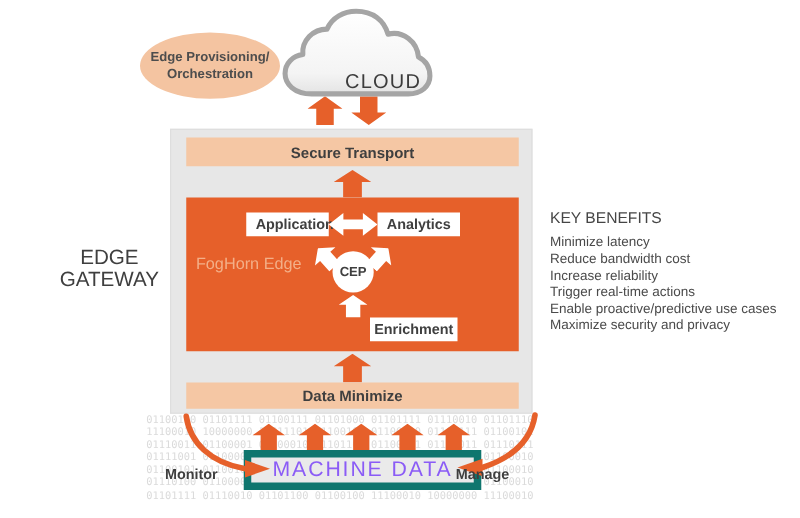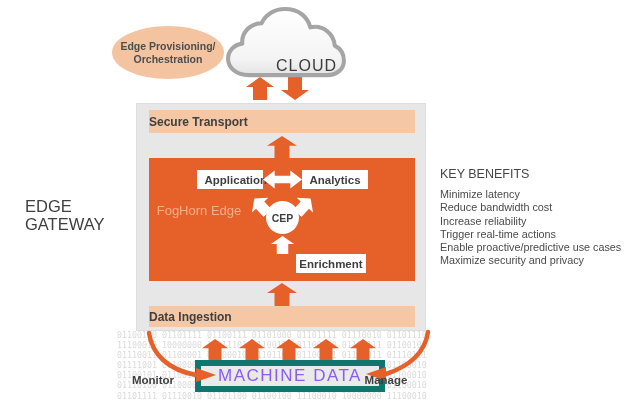--- a/index.html
+++ b/index.html
@@ -19,21 +19,21 @@
 
   
   #cloud-svg { left:225px; top:6px; width:122px; height:80px; z-index:3; }
   #cloud-label { left:235px; top:37px; width:102px; text-align:right; z-index:4;
                  font-size:16px; letter-spacing:1px; color:#3C3C3C;margin-top:20px; }
 
   
   #gateway-box { left:136px; top:103px; width:290px; height:228px;
                  background:#E7E7E7; border:1px solid #DEDEDE; }
   .salmon-bar { left:149px; width:266px; height:23px; background:#F5C7A4;
-                display:flex; align-items:center; justify-content:flex-start;
+                display:flex; align-items:center; justify-content:center;
                 font-weight:bold; font-size:12px; color:#3F3F3F; }
   #bar-secure { top:110px; }
   #bar-ingestion { top:306px; height:21px; }
 
   #orange-box { left:149px; top:158px; width:266px; height:123px; background:#E6602A; }
 
   .white-chip { background:#ffffff; display:flex; align-items:center; justify-content:center;
                 font-weight:bold; font-size:11.5px; color:#3F3F3F; }
   #app-box { left:197px; top:170px; width:66px; height:19px;padding-left:18px; }
   #analytics-box { left:302px; top:170px; width:66px; height:19px; }
@@ -56,21 +56,21 @@
   #arrow-enrich     { left:271px; top:236px; width:23px; height:18px; }
   #cep-arrow-left   { left:250px; top:196px; width:22px; height:20px; transform:rotate(-42deg); }
   #cep-arrow-right  { left:293px; top:196px; width:22px; height:20px; transform:rotate(42deg); }
   #dbl-arrow        { left:263px; top:169px; width:39px; height:21px; }
 
   .machine-arrow { top:339px; width:26px; height:21px; z-index:3; }
   #m-arr-1 { left:202px; } #m-arr-2 { left:239px; } #m-arr-3 { left:276px; }
   #m-arr-4 { left:313px; } #m-arr-5 { left:350px; }
 
   
-  #edge-gateway-label { left:25px; top:198px; width:125px; text-align:left;
+  #edge-gateway-label { left:25px; top:198px; width:125px; text-align:center;
                         font-size:16.5px; line-height:17.5px; color:#3F3F3F; }
   #key-benefits { left:440px; top:167px; width:195px; }
   #kb-title { font-size:12.5px; color:#454545; margin-bottom:7px; }
   .kb-item { font-size:10.8px; color:#4A4A4A; line-height:13.3px; }
 
   
   #binary { left:117px; top:330px; width:315px; z-index:1;
             font-family:"DejaVu Sans Mono", monospace; font-size:8.3px;
             line-height:10.1px; color:#DBDBDB; white-space:nowrap; }
   #machine-box { left:195px; top:360px; width:190px; height:32px; z-index:2;
@@ -179,21 +179,21 @@
     <span>Enrichment</span>
   </div>
 
   <div class="abs arr orange-fill" id="arrow-ingest">
     <svg viewBox="0 0 30 24" preserveAspectRatio="none">
         <polygon points="15,0 30,10.5 22.5,10.5 22.5,24 7.5,24 7.5,10.5 0,10.5"></polygon>
       </svg>
   </div>
 
   <div class="abs salmon-bar" id="bar-ingestion">
-    <span>Data Ingestion</span>
+    <span>Data Minimize</span>
   </div>
 
   <div class="abs" id="edge-gateway-label">
     <div>EDGE</div>
     <div>GATEWAY</div>
   </div>
 
   <div class="abs" id="key-benefits">
     <div id="kb-title">KEY BENEFITS</div>
     <div class="kb-item">Minimize latency</div>

